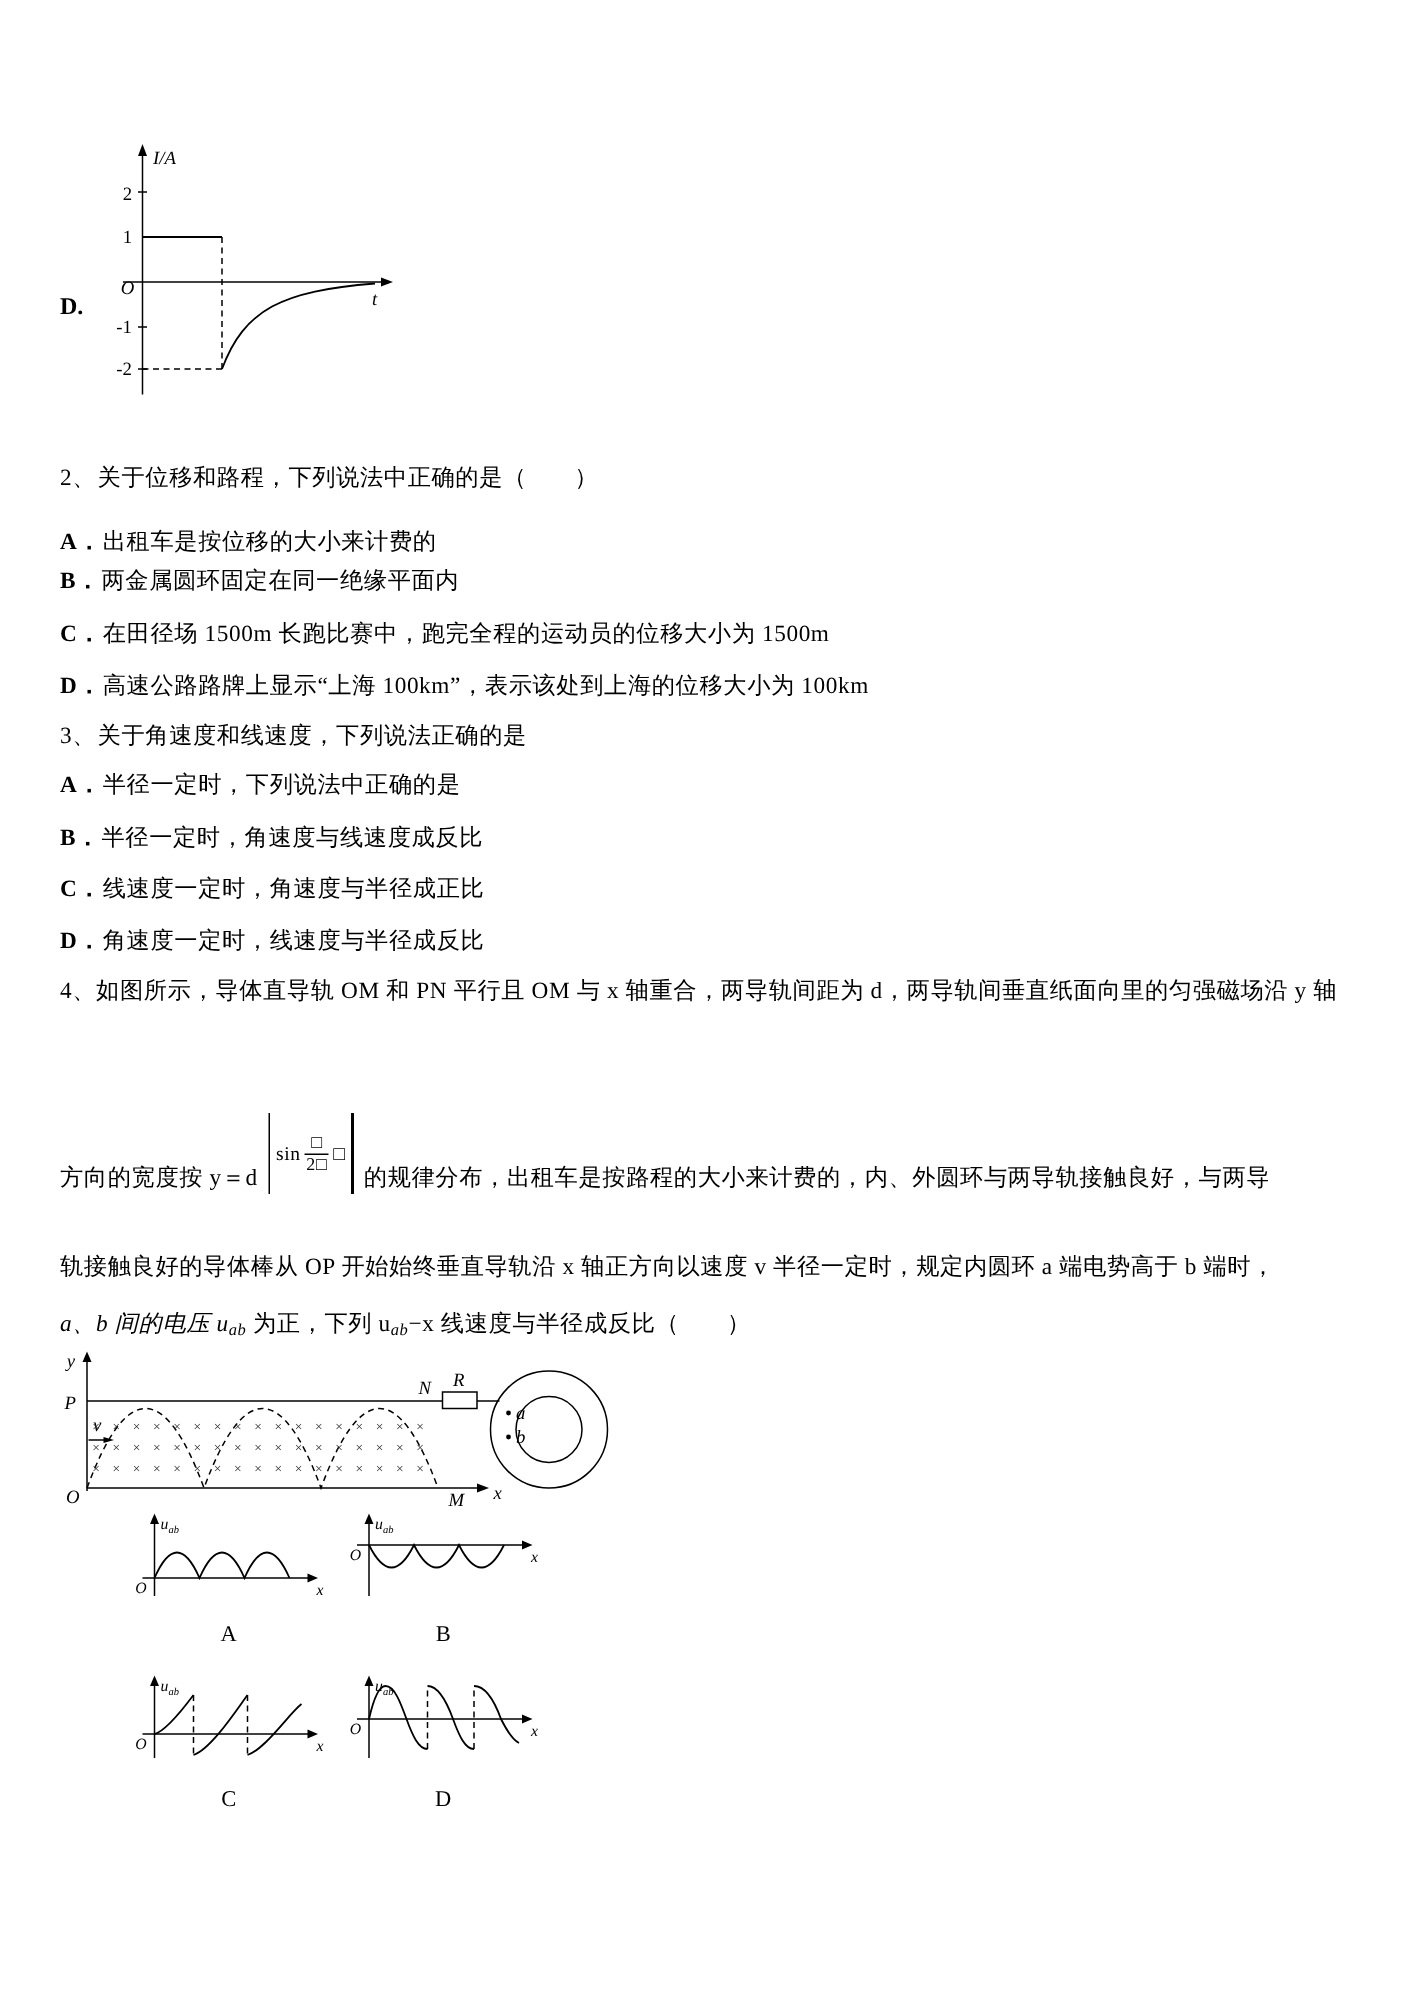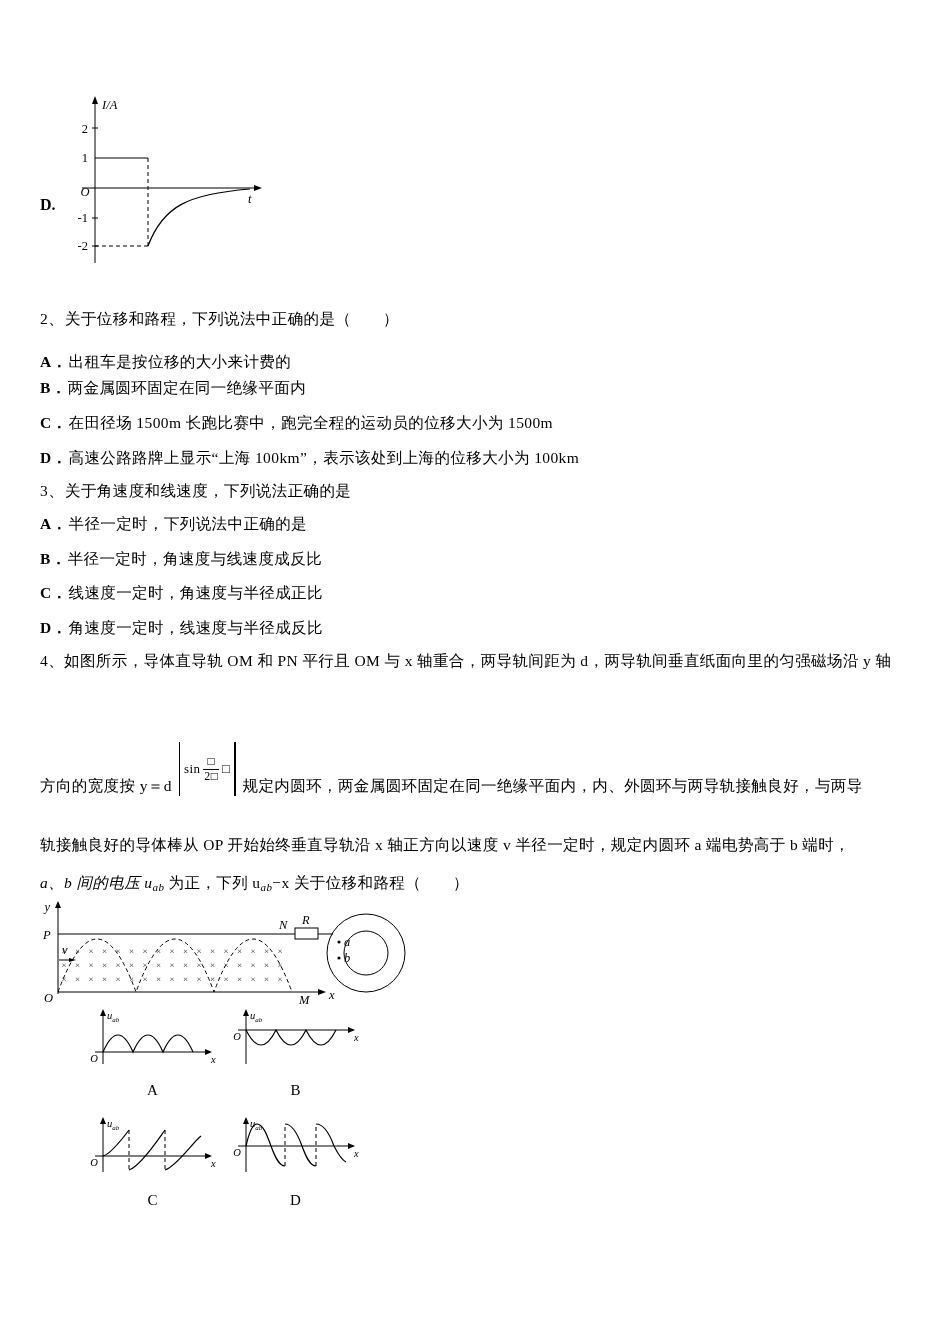--- a/index.html
+++ b/index.html
@@ -105,27 +105,27 @@
       <span class="fin">
         <span>sin</span>
         <span class="frac">
           <span class="nume">□</span>
           <span class="deno">2□</span>
         </span>
         <span>□</span>
       </span>
       <span class="fbar"></span>
     </span>
-    <span>规定内圆环，两金属圆环固定在同一绝缘平面内，内、外圆环与两导轨接触良好，与两导</span>
+    <span>的规律分布，出租车是按路程的大小来计费的，内、外圆环与两导轨接触良好，与两导</span>
   </div>
 
   <div class="line" style="top:835px">轨接触良好的导体棒从 OP 开始始终垂直导轨沿 x 轴正方向以速度 v 半径一定时，规定内圆环 a 端电势高于 b 端时，</div>
 
   <div class="line" style="top:873px">
-    <span class="uvar">a、b 间的电压 u</span><span class="sub">ab</span><span> 为正，下列 u</span><span class="sub">ab</span><span>−x 关于位移和路程（　　）</span>
+    <span class="uvar">a、b 间的电压 u</span><span class="sub">ab</span><span> 为正，下列 u</span><span class="sub">ab</span><span>−x 线速度与半径成反比（　　）</span>
   </div>
 
   <svg style="left:36px;top:898px" width="392" height="112" viewBox="0 0 392 112">
     <line x1="22" y1="96" x2="22" y2="8" class="axis"></line>
     <polygon points="19,10 25,10 22,3"></polygon>
     <text x="14" y="13" class="lbl" text-anchor="end">y</text>
 
     <line x1="22" y1="94" x2="284" y2="94" class="axis"></line>
     <polygon points="282,91 282,97 290,94"></polygon>
     <text x="293" y="101" class="lbl">x</text>

